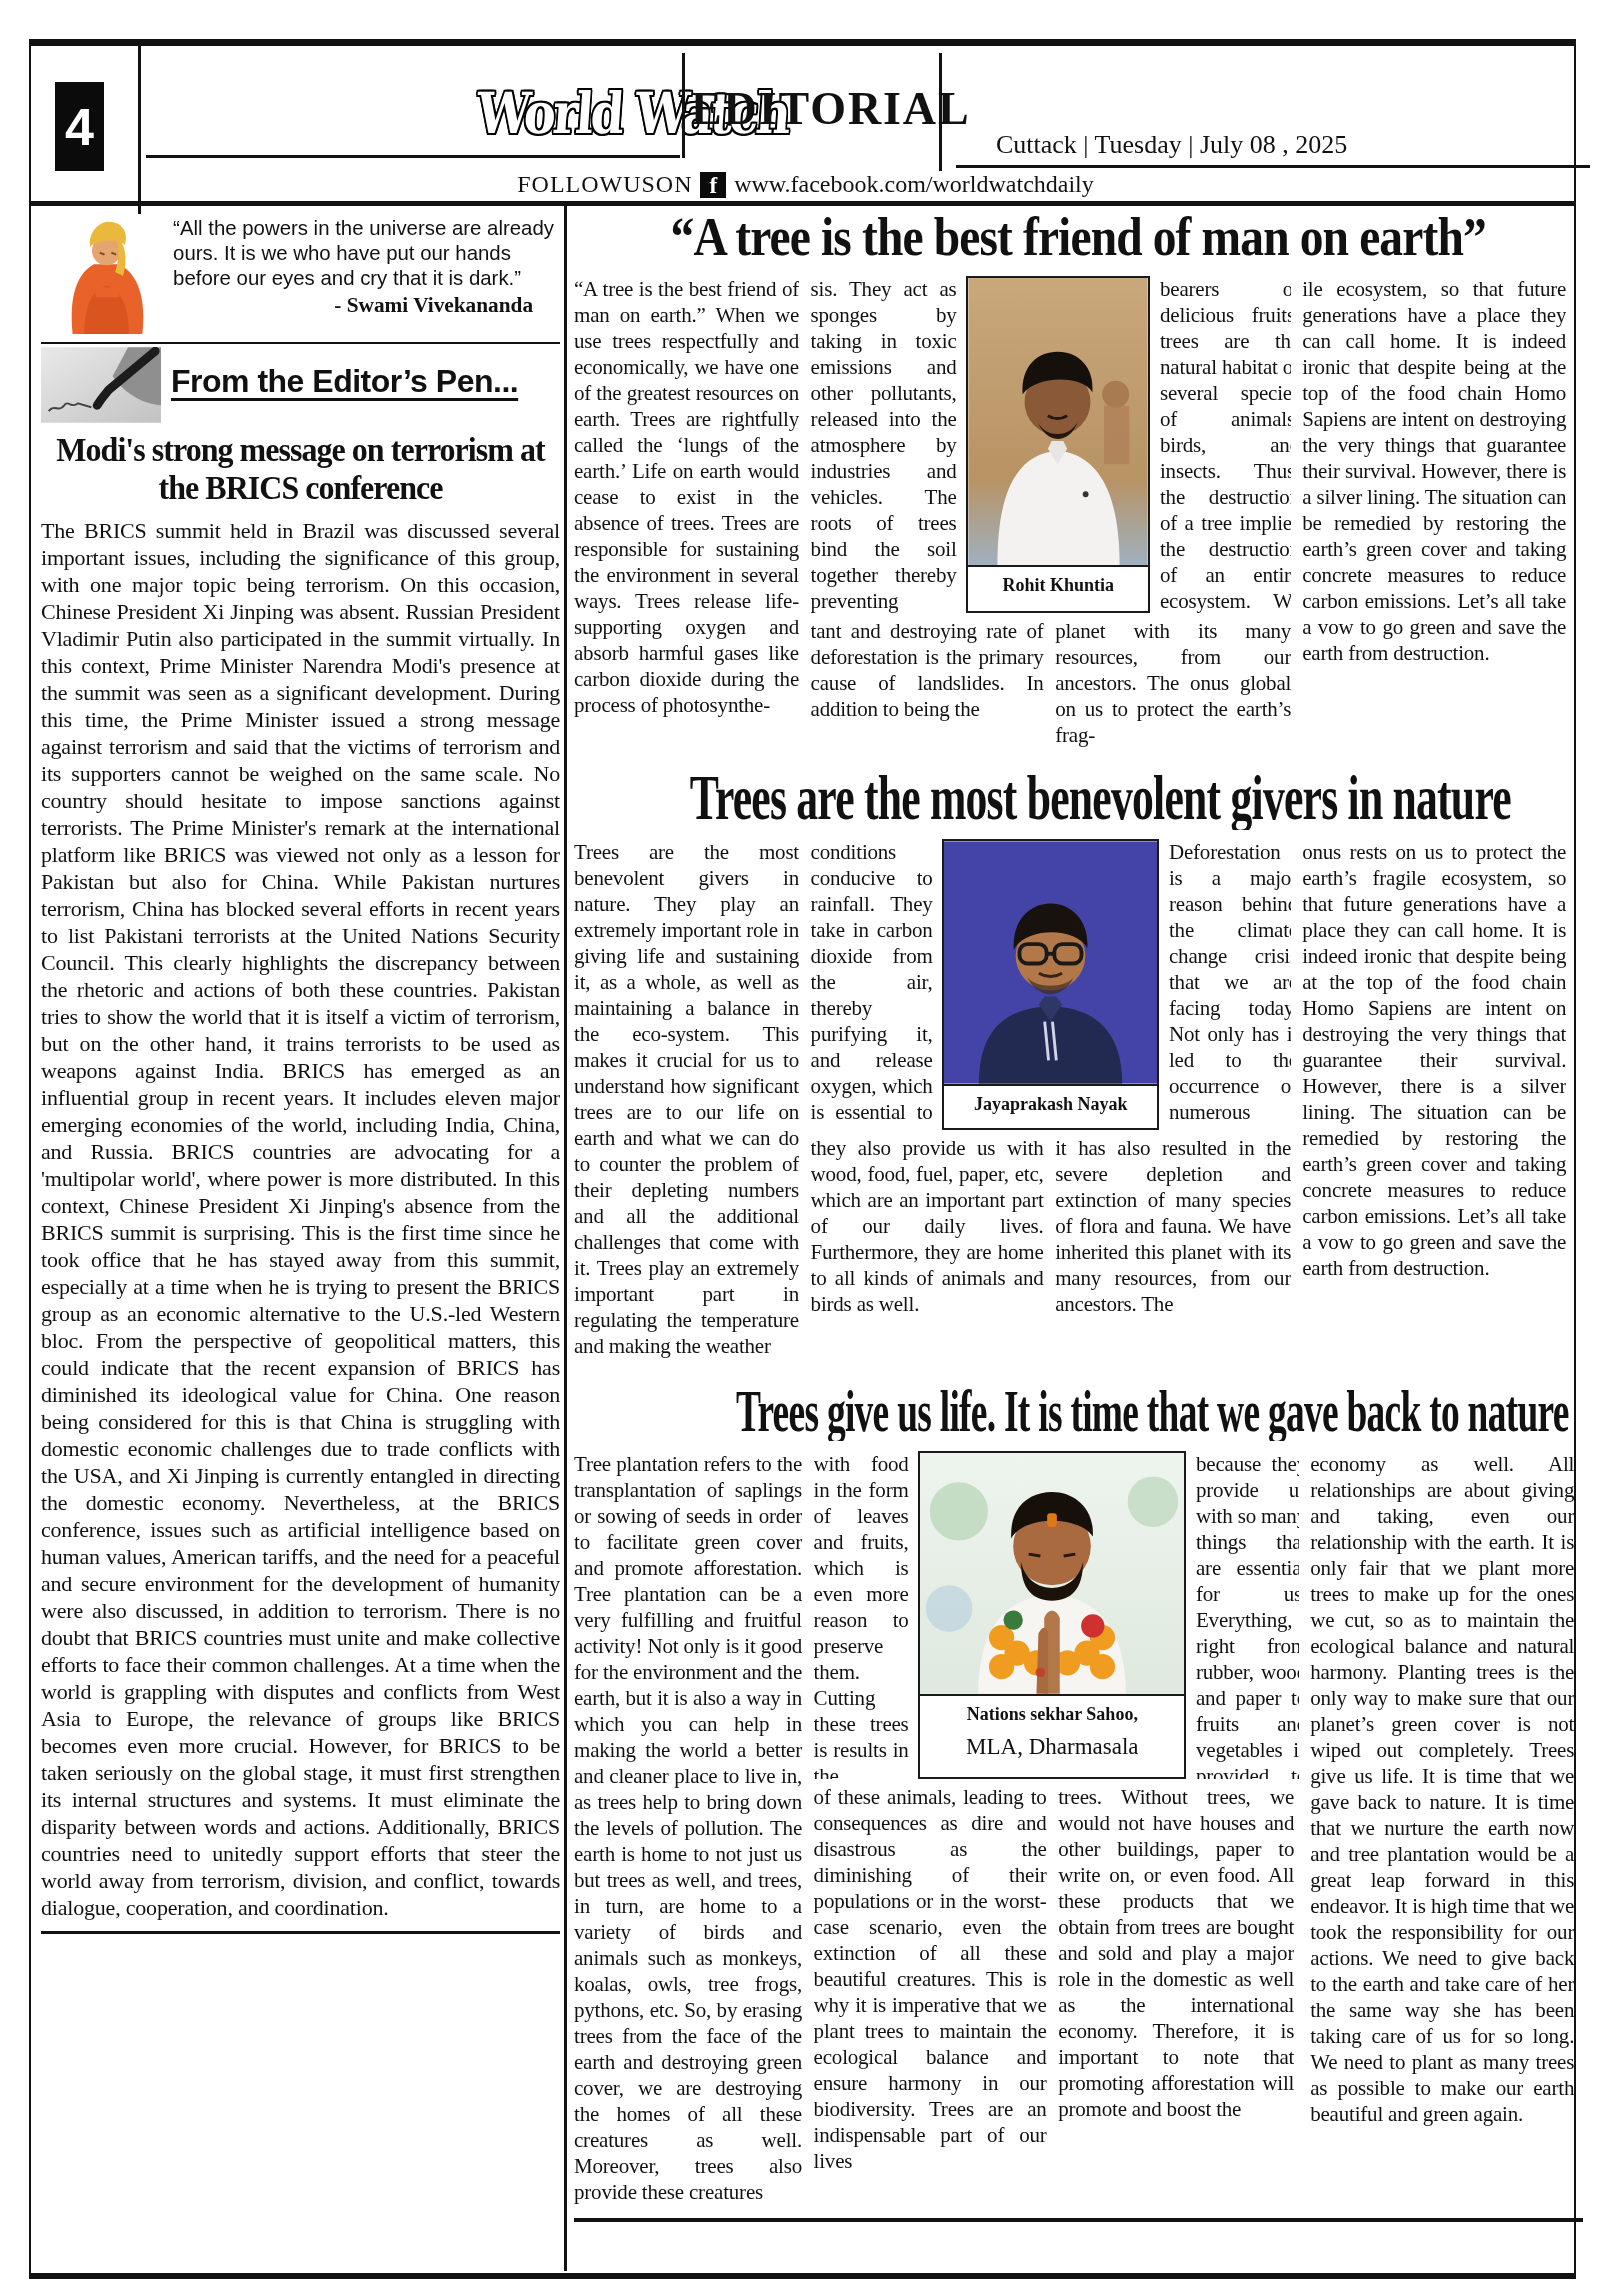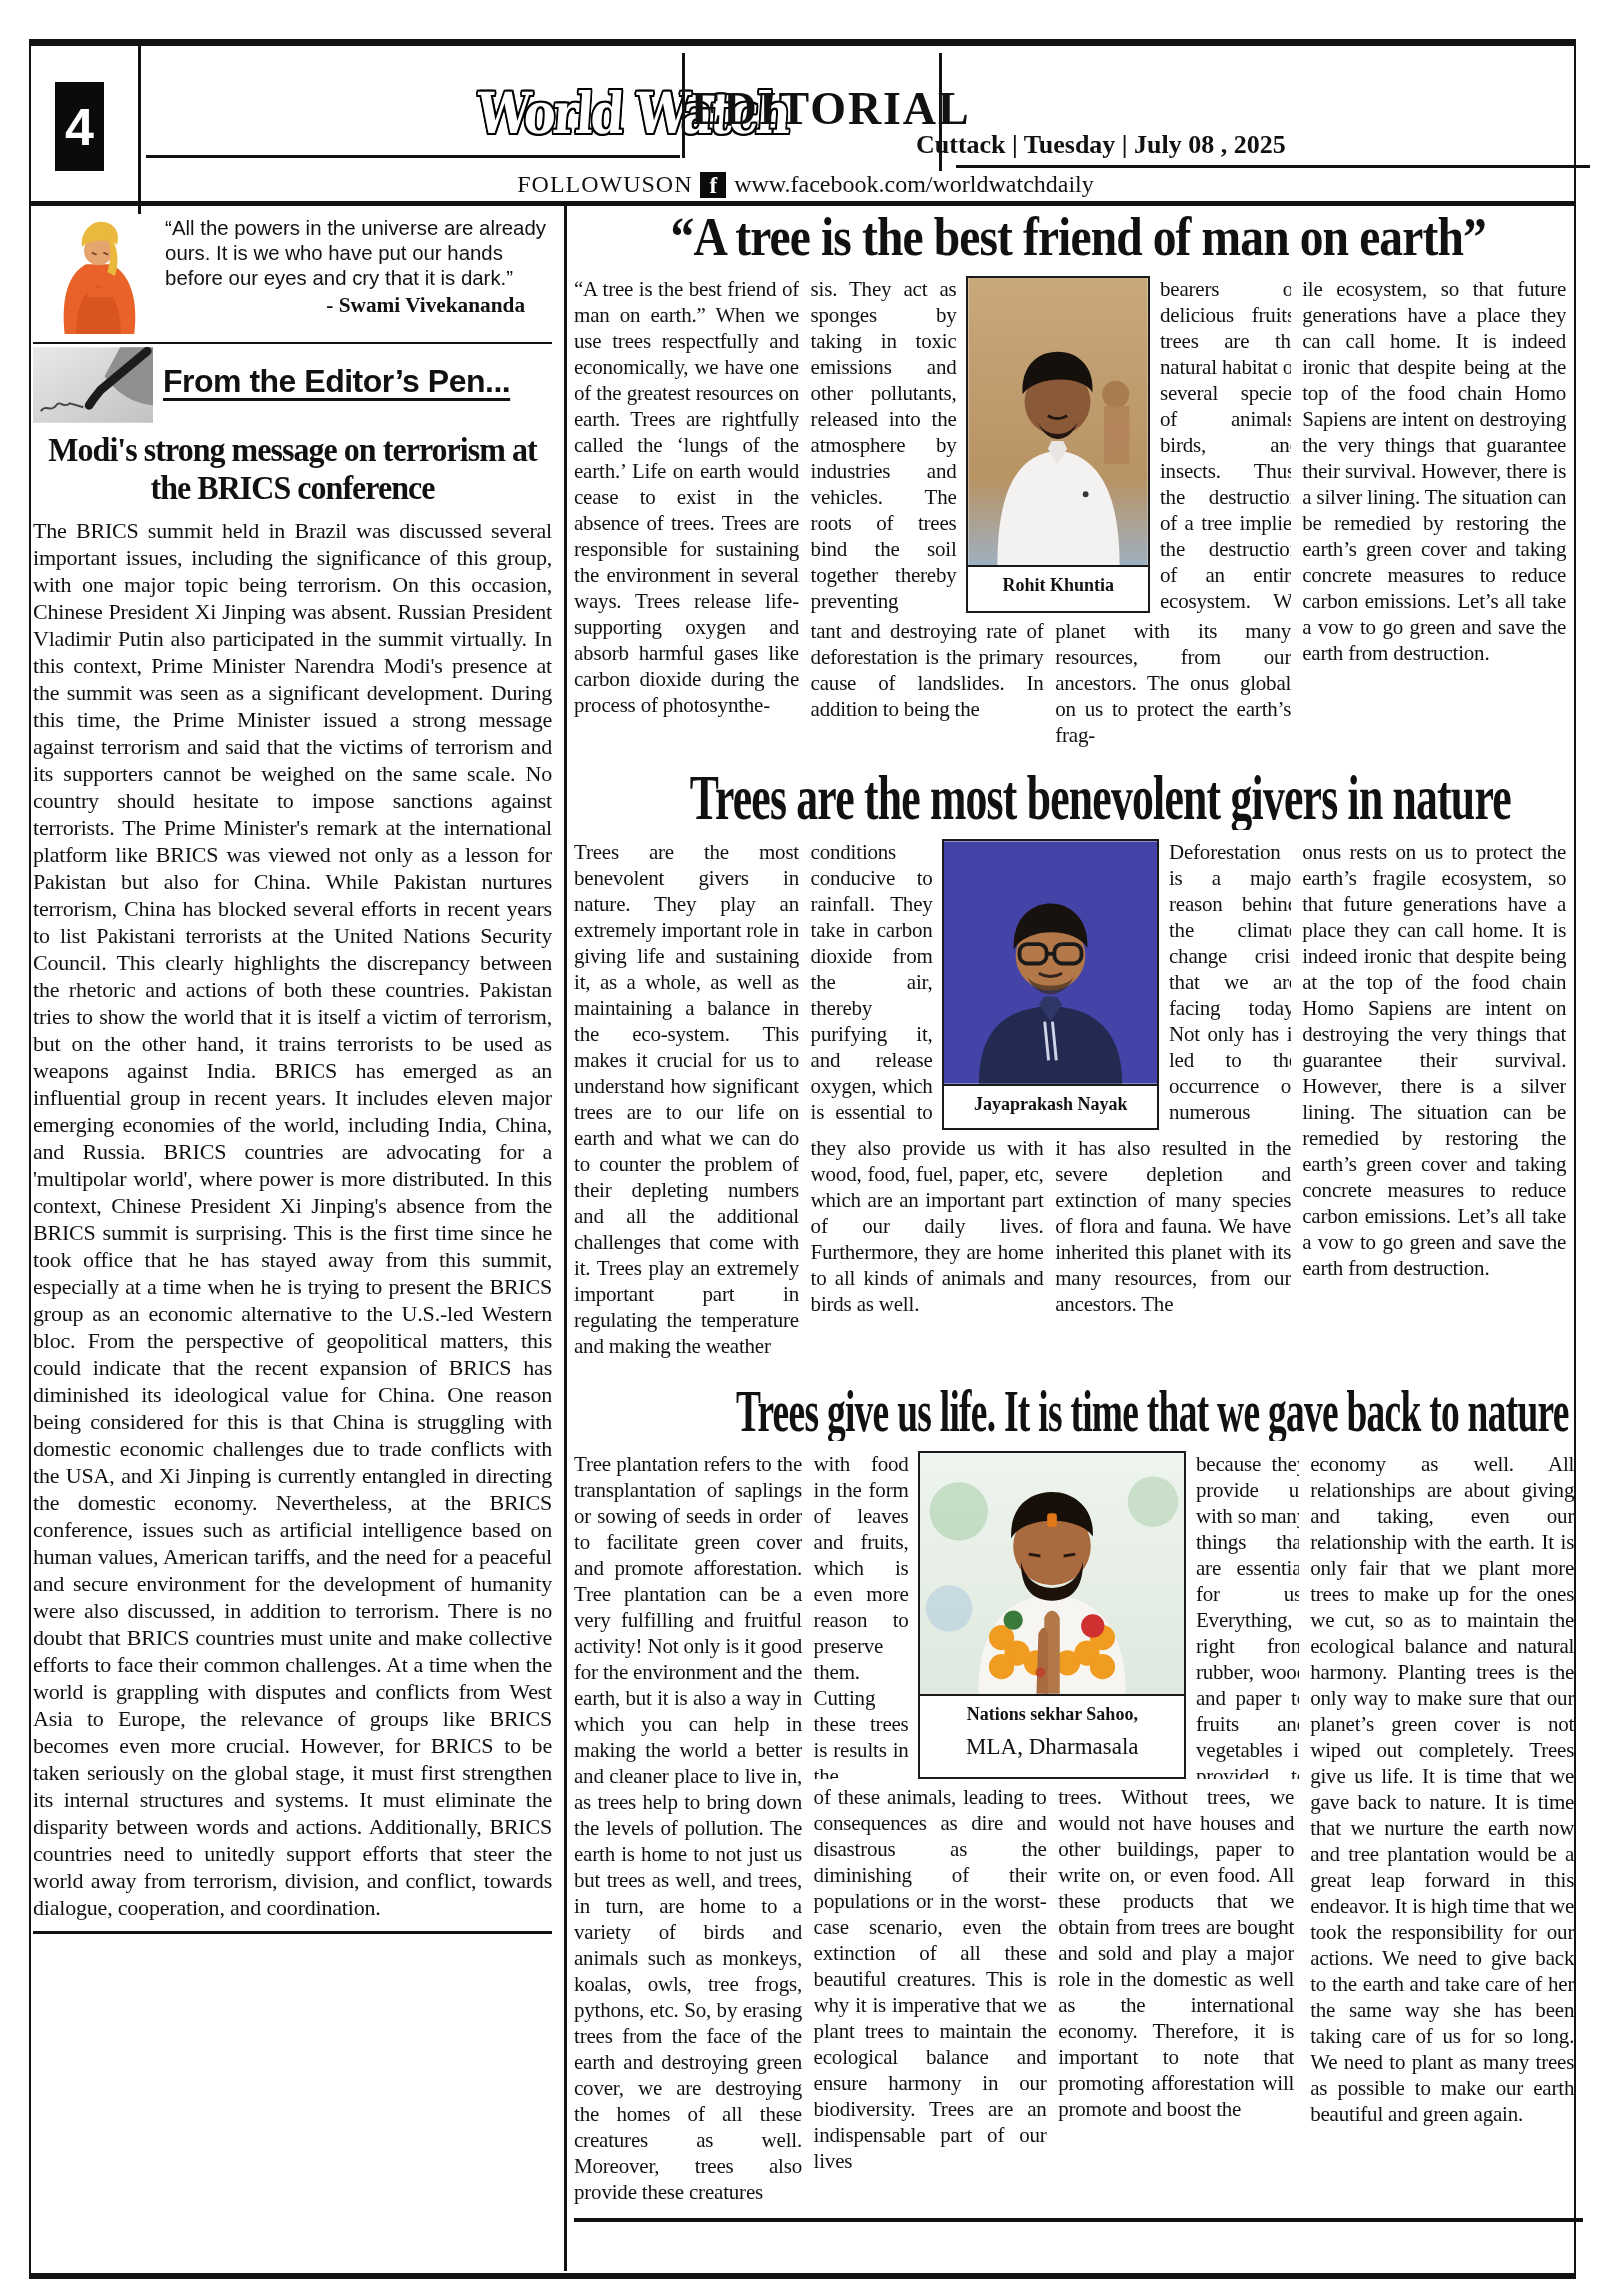--- a/index.html
+++ b/index.html
@@ -29,36 +29,36 @@
     font-family:"DejaVu Serif", serif; font-weight:bold; font-size:48px; letter-spacing:-2.9px;
     color:#fff; transform:skewX(-4deg) scaleY(1.18); transform-origin:center;
     text-shadow:1.9px 0 #000,-1.9px 0 #000,0 1.9px #000,0 -1.9px #000,1.5px 1.5px #000,-1.5px -1.5px #000,1.5px -1.5px #000,-1.5px 1.5px #000;
     white-space:nowrap;
   }
   .vline-logo-l { position:absolute; left:682px; top:53px; width:2.9px; height:105px; }
   .vline-logo-r { position:absolute; left:939px; top:53px; width:2.9px; height:118px; }
   .section-label {
     position:absolute; left:691px; top:82px; font-size:46px; font-weight:bold; letter-spacing:1.9px;
   }
-  .dateline { position:absolute; left:916px; top:130px; font-size:26px; font-weight:bold; }
+  .dateline { position:absolute; left:996px; top:130px; font-size:26px; font-weight:normal; }
   .hline-a { position:absolute; left:146px; top:155px; width:534px; height:2.9px; }
   .hline-b { position:absolute; left:956px; top:165px; width:634px; height:2.9px; }
   .follow-row {
     position:absolute; left:388px; top:170px; width:835px; height:29px;
     display:flex; align-items:center; justify-content:center; gap:7.8px;
   }
   .follow-label { font-size:24px; letter-spacing:1px; }
   .fb-icon {
     width:26px; height:26px; background:#0b0b0b; color:#fff; display:flex;
     align-items:flex-end; justify-content:center; font-size:23px; font-weight:bold;
     font-family:"Liberation Serif", serif; line-height:25px;
   }
   .fb-url { font-size:24px; }
   
-  .left-col { position:absolute; left:33px; top:210px; width:519px; }
+  .left-col { position:absolute; left:41px; top:210px; width:519px; }
   .quote-section { display:flex; gap:15.5px; padding:3.9px 1.9px 5.8px 13.6px; min-height:126px; }
   .quote-fig { width:103px; height:120px; flex:0 0 auto; }
   .quote-fig svg { width:100%; height:100%; display:block; }
   .quote-text {
     font-family:"Liberation Sans", sans-serif; font-size:20.4px; line-height:25px; padding-top:1.9px;
   }
   .quote-author { font-weight:bold; text-align:right; padding-right:25px; margin-top:1.9px; font-size:21.3px; }
   .lc-rule1 { height:2.9px; margin-top:1.9px; }
   .pen-row { display:flex; gap:10px; margin-top:2.9px; }
   .pen-fig { width:120px; height:76px; flex:0 0 auto; }

